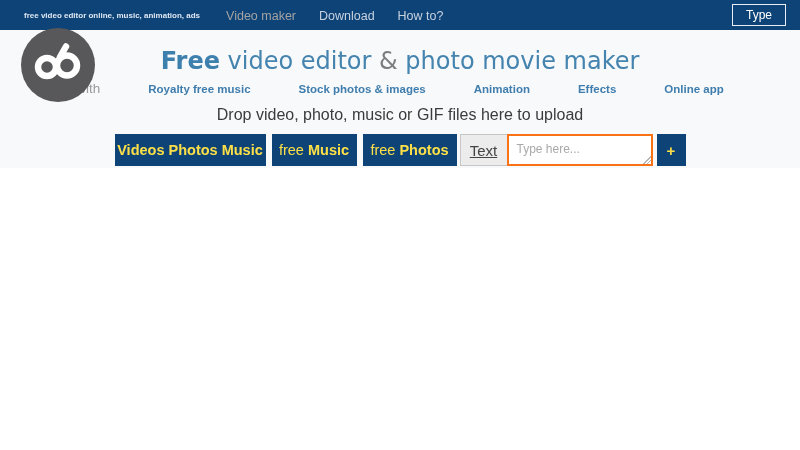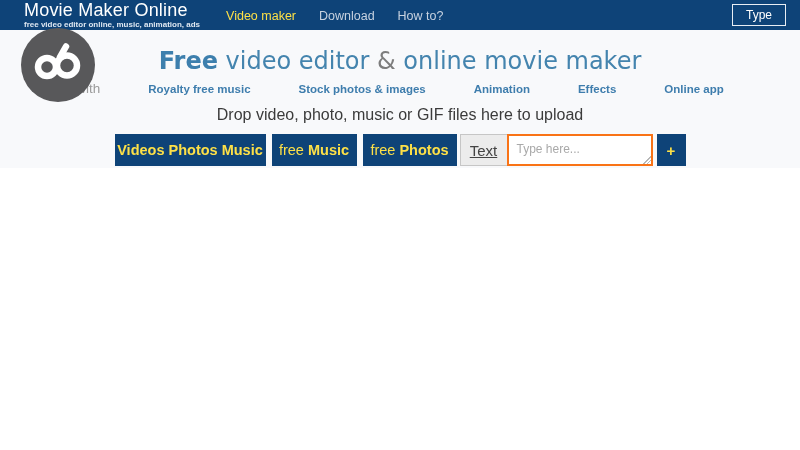--- a/index.html
+++ b/index.html
@@ -9,21 +9,21 @@
   
   .header {
     position:relative; height:30px; background:#0e4378; color:#fff;
     display:flex; align-items:center; padding:0 14px 0 24px; z-index:2;
   }
   .brand { display:flex; flex-direction:column; margin-right:26px; position:relative; z-index:4; }
   .brand-title { font-size:18px; line-height:19px; color:#ffffff; letter-spacing:.2px; cursor:pointer; }
   .brand-tagline { font-size:8px; line-height:9px; color:#dfe8f2; font-weight:bold; white-space:nowrap; }
   .nav { display:flex; gap:23px; font-size:12.5px; margin-top:1px; }
   .nav-item { cursor:pointer; color:#c7d2e0; }
-  .nav-item.active { color:#fde047; }
+  .nav-item.active { color:#a3a3a3; }
   .enter-btn {
     margin-left:auto; background:transparent; border:1px solid #e9eef4; color:#ffffff;
     font-size:12px; padding:3px 13px; cursor:pointer; font-family:inherit;
   }
 
   
   .logo {
     position:absolute; left:21px; top:28px; width:74px; height:74px;
     border-radius:50%; background:#58585a; z-index:3; cursor:pointer;
     display:flex; align-items:center; justify-content:center;
@@ -67,21 +67,20 @@
     background:
       linear-gradient(135deg, transparent 0 50%, #b7b7b7 50% 57%, transparent 57% 70%, #b7b7b7 70% 77%, transparent 77%);
   }
   .add-btn { width:29px; font-size:15px; font-weight:bold; }
 </style>
 </head>
 <body>
 
 <div class="header">
   <div class="brand">
-    <span class="brand-title">Movie Maker Online</span>
     <span class="brand-tagline">free video editor online, music, animation, ads</span>
   </div>
   <div class="nav">
     <span class="nav-item active">Video maker</span>
     <span class="nav-item">Download</span>
     <span class="nav-item">How to?</span>
   </div>
   <button class="enter-btn">Type</button>
 </div>
 
@@ -90,21 +89,21 @@
     <svg width="50" height="40" viewBox="0 0 50 40" fill="none">
       <circle cx="14" cy="24" r="9" stroke="#ffffff" stroke-width="6.5"></circle>
       <circle cx="34" cy="22.5" r="10" stroke="#ffffff" stroke-width="6.5"></circle>
       <line x1="27" y1="14" x2="33" y2="3.5" stroke="#ffffff" stroke-width="6.5" stroke-linecap="round"></line>
     </svg>
   </span>
 </div>
 
 <div class="hero">
   <div class="hero-title">
-    <span class="bold">Free</span><span> video editor </span><span class="amp">&amp;</span><span> online movie maker</span>
+    <span class="bold">Free</span><span> video editor </span><span class="amp">&amp;</span><span> photo movie maker</span>
   </div>
 
   <div class="feature-row">
     <span class="with-label">with</span>
     <span class="feature-link">Royalty free music</span>
     <span class="feature-link">Stock photos &amp; images</span>
     <span class="feature-link">Animation</span>
     <span class="feature-link">Effects</span>
     <span class="feature-link">Online app</span>
   </div>

